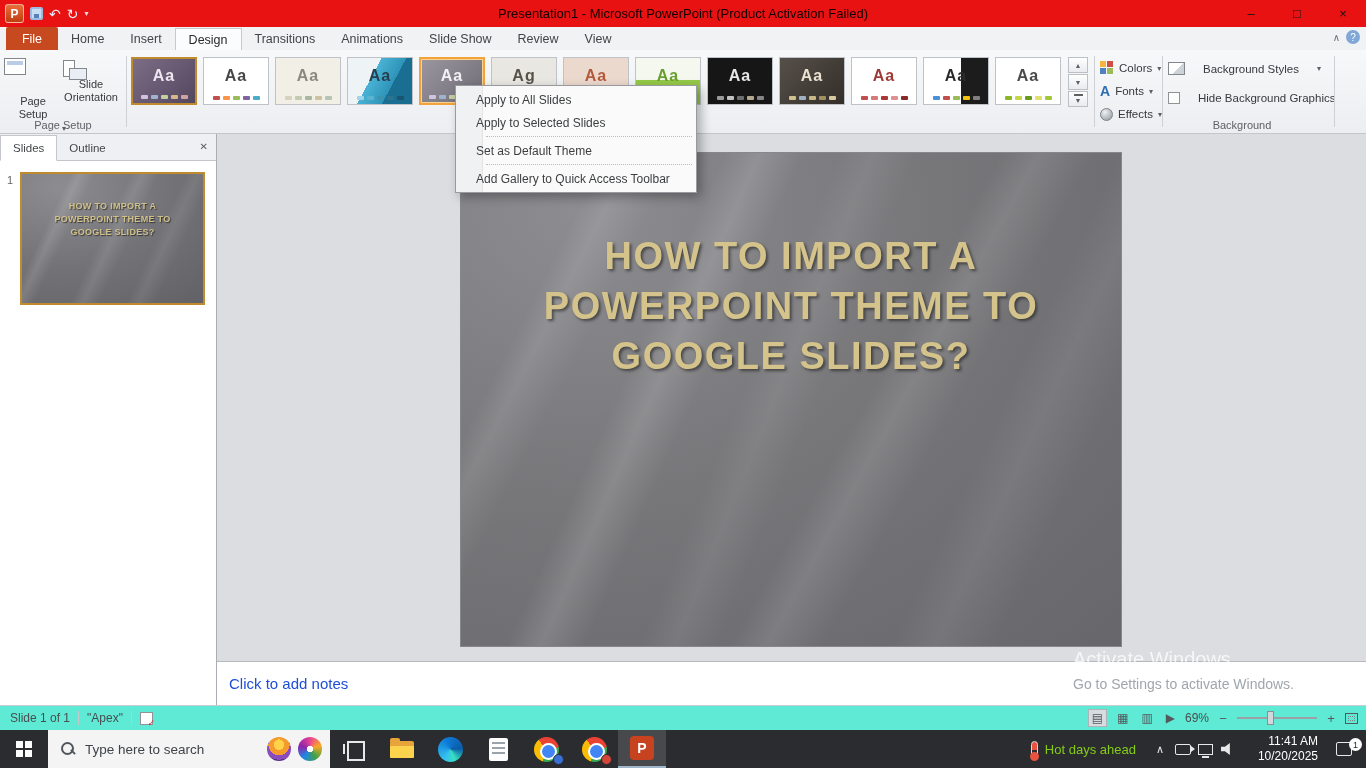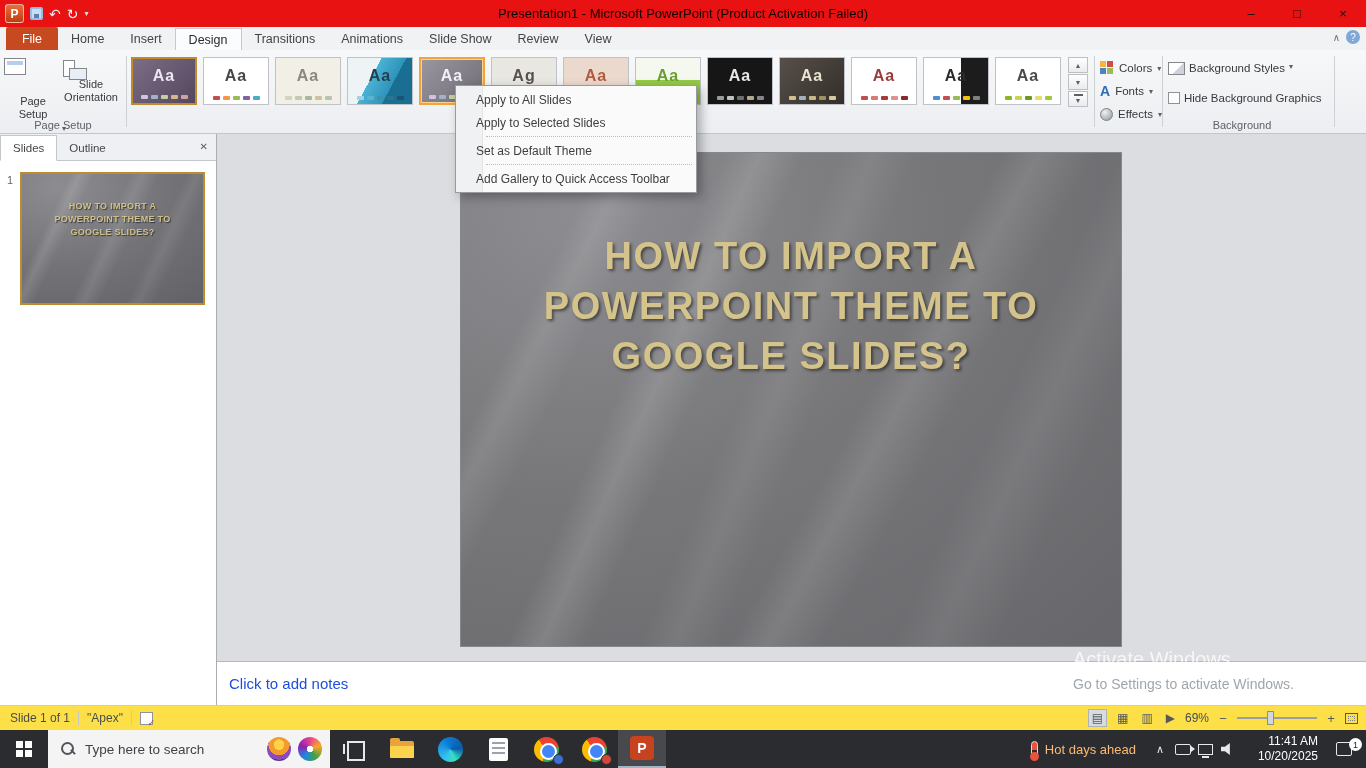--- a/index.html
+++ b/index.html
@@ -54,21 +54,21 @@
   .gal-scroll{position:absolute;left:1068px;top:7px;display:flex;flex-direction:column;gap:1px}
   .gal-btn{width:20px;height:16px;border:1px solid #bcc0c4;background:linear-gradient(#ffffff,#e9ebee);
     display:flex;flex-direction:column;align-items:center;justify-content:center;font-size:7px;color:#5c6166}
   .more-bar{width:9px;border-top:2px solid #5c6166;margin-bottom:1px}
 
   .tool-row{position:absolute;left:1100px;height:20px;display:flex;align-items:center;gap:5px;font-size:11.5px;color:#37393c}
   .ic-colors{width:14px;height:14px;display:grid;grid-template-columns:6px 6px;grid-template-rows:6px 6px;gap:1px}
   .ic-colors span{display:block}
   .ic-fonts{color:#2e6cb5;font-weight:bold;font-size:14px;line-height:14px}
   .ic-effects{width:13px;height:13px;border-radius:50%;background:radial-gradient(circle at 35% 30%,#eef1f4,#8e959c);border:1px solid #7b8187}
-  .bg-row{position:absolute;left:1168px;display:flex;align-items:flex-start;gap:4px;font-size:11.5px;color:#37393c}
+  .bg-row{position:absolute;left:1168px;display:flex;align-items:center;gap:18px;font-size:11.5px;color:#37393c}
   .ic-bgstyles{width:17px;height:13px;border:1px solid #83878c;background:linear-gradient(135deg,#ffffff 55%,#cdd3d9 55%)}
   .checkbox{width:12px;height:12px;background:#fdfdfd;border:1px solid #8f9398}
   .launcher{position:absolute;left:1320px;top:117px;width:12px;height:12px;font-size:9px;color:#5f6468;border-left:1px solid #9a9ea3;border-top:1px solid #9a9ea3;display:flex;align-items:flex-end;justify-content:flex-end;line-height:8px}
 
   
   .ctx-menu{position:absolute;left:455px;top:85px;width:242px;background:#fafafa;border:1px solid #979b9f;z-index:100;
     box-shadow:4px 4px 10px rgba(0,0,0,.3);padding:2px 0}
   .ctx-menu::before{content:"";position:absolute;left:0;top:0;bottom:0;width:26px;background:#f0f1f3;border-right:1px solid #e2e4e6}
   .ctx-item{position:relative;height:23px;display:flex;align-items:center;padding-left:20px;font-size:12px;color:#3c3e40}
   .ctx-sep{margin:2px 4px 2px 30px;border-top:1px dotted #b9bcc0}
@@ -102,21 +102,21 @@
   .slide-title{position:relative;padding:78px 12px 0;text-align:center;font-size:38px;line-height:50px;font-weight:bold;
     letter-spacing:1.5px;text-shadow:2px 2px 3px rgba(20,20,20,.55)}
 
   
   .notes{position:absolute;left:217px;top:661px;width:1149px;height:44px;background:#fff;border-top:1px solid #b5b8bc;display:flex;align-items:center}
   .notes-text{margin-left:12px;font-size:15px;color:#1d4ed8}
   .watermark{position:absolute;left:1073px;top:646px;z-index:50;pointer-events:none}
   .wm1{font-size:20px;color:rgba(255,255,255,.75);line-height:26px}
   .wm2{font-size:14px;color:#9fa6ac;margin-top:4px}
 
-  .statusbar{position:absolute;left:0;top:705px;width:1366px;height:25px;background:#fde047;border-top:1px solid #c9ccd0;
+  .statusbar{position:absolute;left:0;top:705px;width:1366px;height:25px;background:#5eead4;border-top:1px solid #c9ccd0;
     display:flex;align-items:center;font-size:12px;color:#4a4d50}
   .sb-sep{width:1px;height:14px;background:#c5c8cb;margin:0 8px}
   .ic-spell{width:13px;height:13px;background:#fdfdfd;border:1px solid #8f9398;position:relative}
   .ic-spell::before{content:"✓";position:absolute;right:-3px;bottom:-4px;color:#c03028;font-size:9px}
   .sb-right{margin-left:auto;display:flex;align-items:center;gap:7px;padding-right:8px}
   .view-ic{font-size:12px;color:#55595e;padding:1px 3px}
   .view-ic.active{background:#d7dce1;border:1px solid #aeb3b8}
   .zoom-btn{font-size:13px;color:#55595e;width:14px;text-align:center}
   .zoom-track{position:relative;width:80px;height:2px;background:#9aa0a5}
   .zoom-thumb{position:absolute;left:38%;top:-6px;width:7px;height:14px;background:#d3d7db;border:1px solid #8a8f94}
@@ -149,21 +149,21 @@
   .i-doc span{height:2px;background:#9aa2aa}
   .i-chrome{position:relative;width:25px;height:25px;border-radius:50%;background:conic-gradient(from -40deg,#ea4335 0 33%,#34a853 33% 66%,#fbbc05 66% 100%)}
   .i-chrome::before{content:"";position:absolute;left:6px;top:6px;width:13px;height:13px;border-radius:50%;background:#4285f4;border:2px solid #fff}
   .badge-dot{position:absolute;right:6px;bottom:3px;width:11px;height:11px;border-radius:50%;border:1px solid #2a2c30;
     color:#fff;font-size:7px;display:flex;align-items:center;justify-content:center}
   .i-ppt{width:24px;height:24px;border-radius:4px;background:#c7431f;color:#fff;font-weight:bold;font-size:14px;display:flex;align-items:center;justify-content:center}
   .tb-right{margin-left:auto;display:flex;align-items:center}
   .tb-weather{display:flex;align-items:center;gap:7px;padding:0 12px}
   .i-thermo{position:relative;width:7px;height:17px;border:1.5px solid #ddd;border-radius:4px;background:linear-gradient(#e8533f 55%,transparent 55%)}
   .i-thermo::after{content:"";position:absolute;left:-2px;bottom:-4px;width:9px;height:9px;border-radius:50%;background:#e8533f}
-  .weather-text{font-size:13px;color:#fdba74}
+  .weather-text{font-size:13px;color:#84cc16}
   .tb-chev{padding:0 8px;color:#e8e8e8;font-size:11px}
   .tray-ic{width:22px;display:flex;align-items:center;justify-content:center}
   .i-cam{width:16px;height:11px;border:1.5px solid #e8e8e8;border-radius:2px;position:relative}
   .i-cam::after{content:"";position:absolute;right:-5px;top:1px;border-left:4px solid #e8e8e8;border-top:3px solid transparent;border-bottom:3px solid transparent}
   .i-display{width:15px;height:11px;border:1.5px solid #e8e8e8;position:relative}
   .i-display::after{content:"";position:absolute;left:3px;bottom:-4px;width:7px;height:2px;background:#e8e8e8}
   .i-speaker{width:13px;height:13px;background:#e8e8e8;clip-path:polygon(0 32%,34% 32%,72% 4%,72% 96%,34% 68%,0 68%)}
   .tb-clock{width:84px;text-align:right;font-size:12px;line-height:15px;color:#fff;padding-right:4px}
   .tb-action{position:relative;width:44px;display:flex;align-items:center;justify-content:center}
   .i-notif{width:16px;height:14px;border:1.5px solid #e8e8e8;border-radius:2px}

